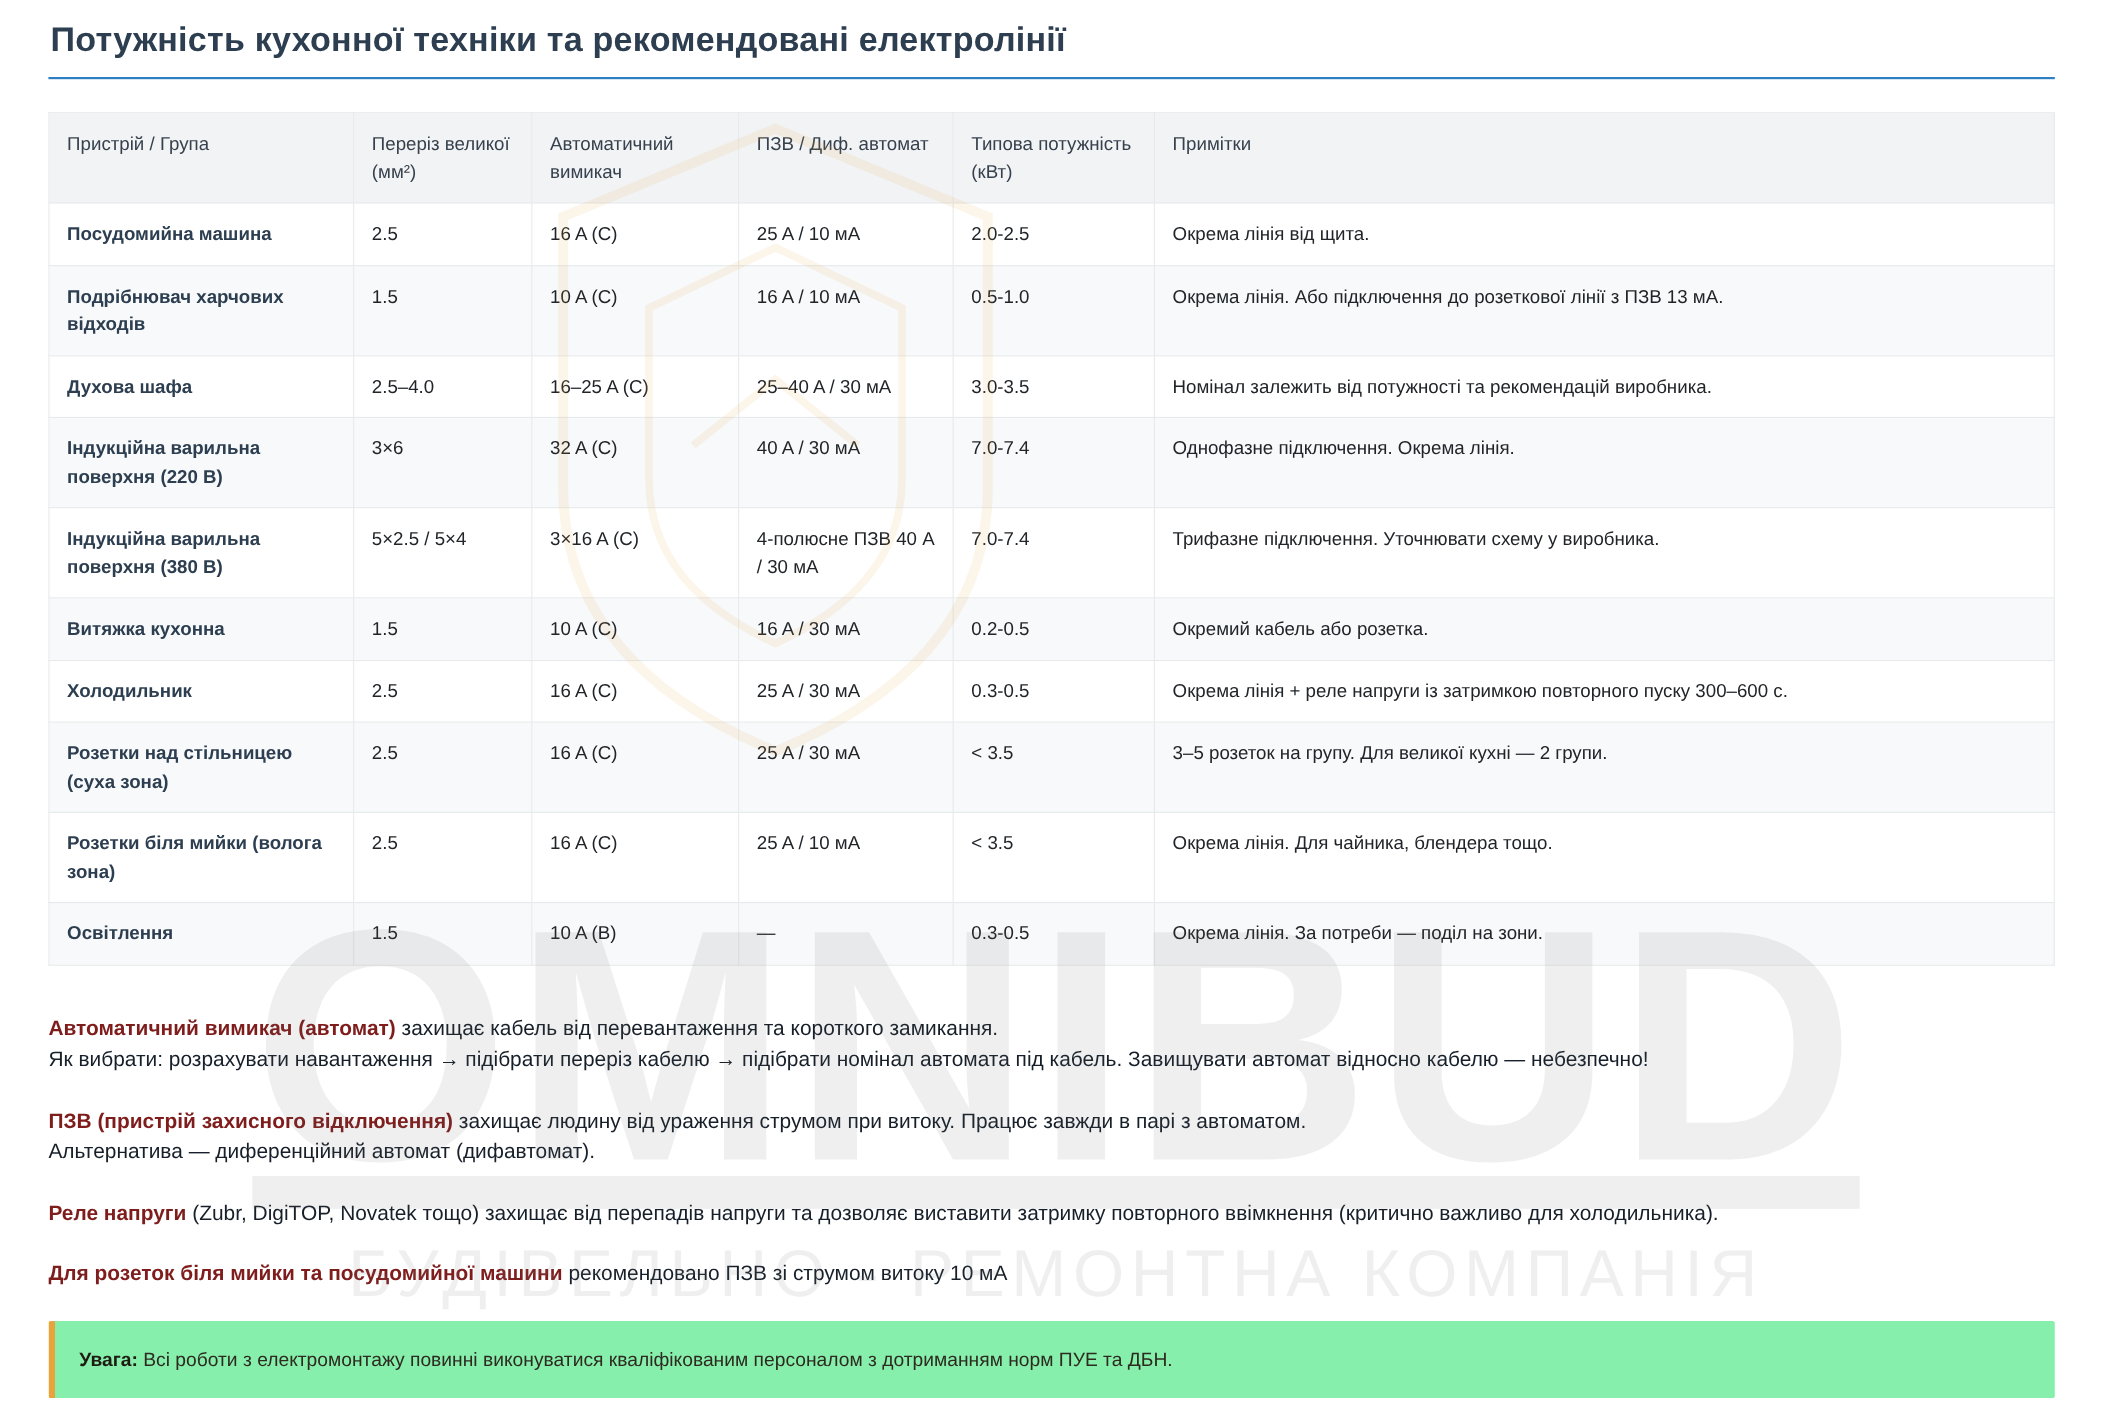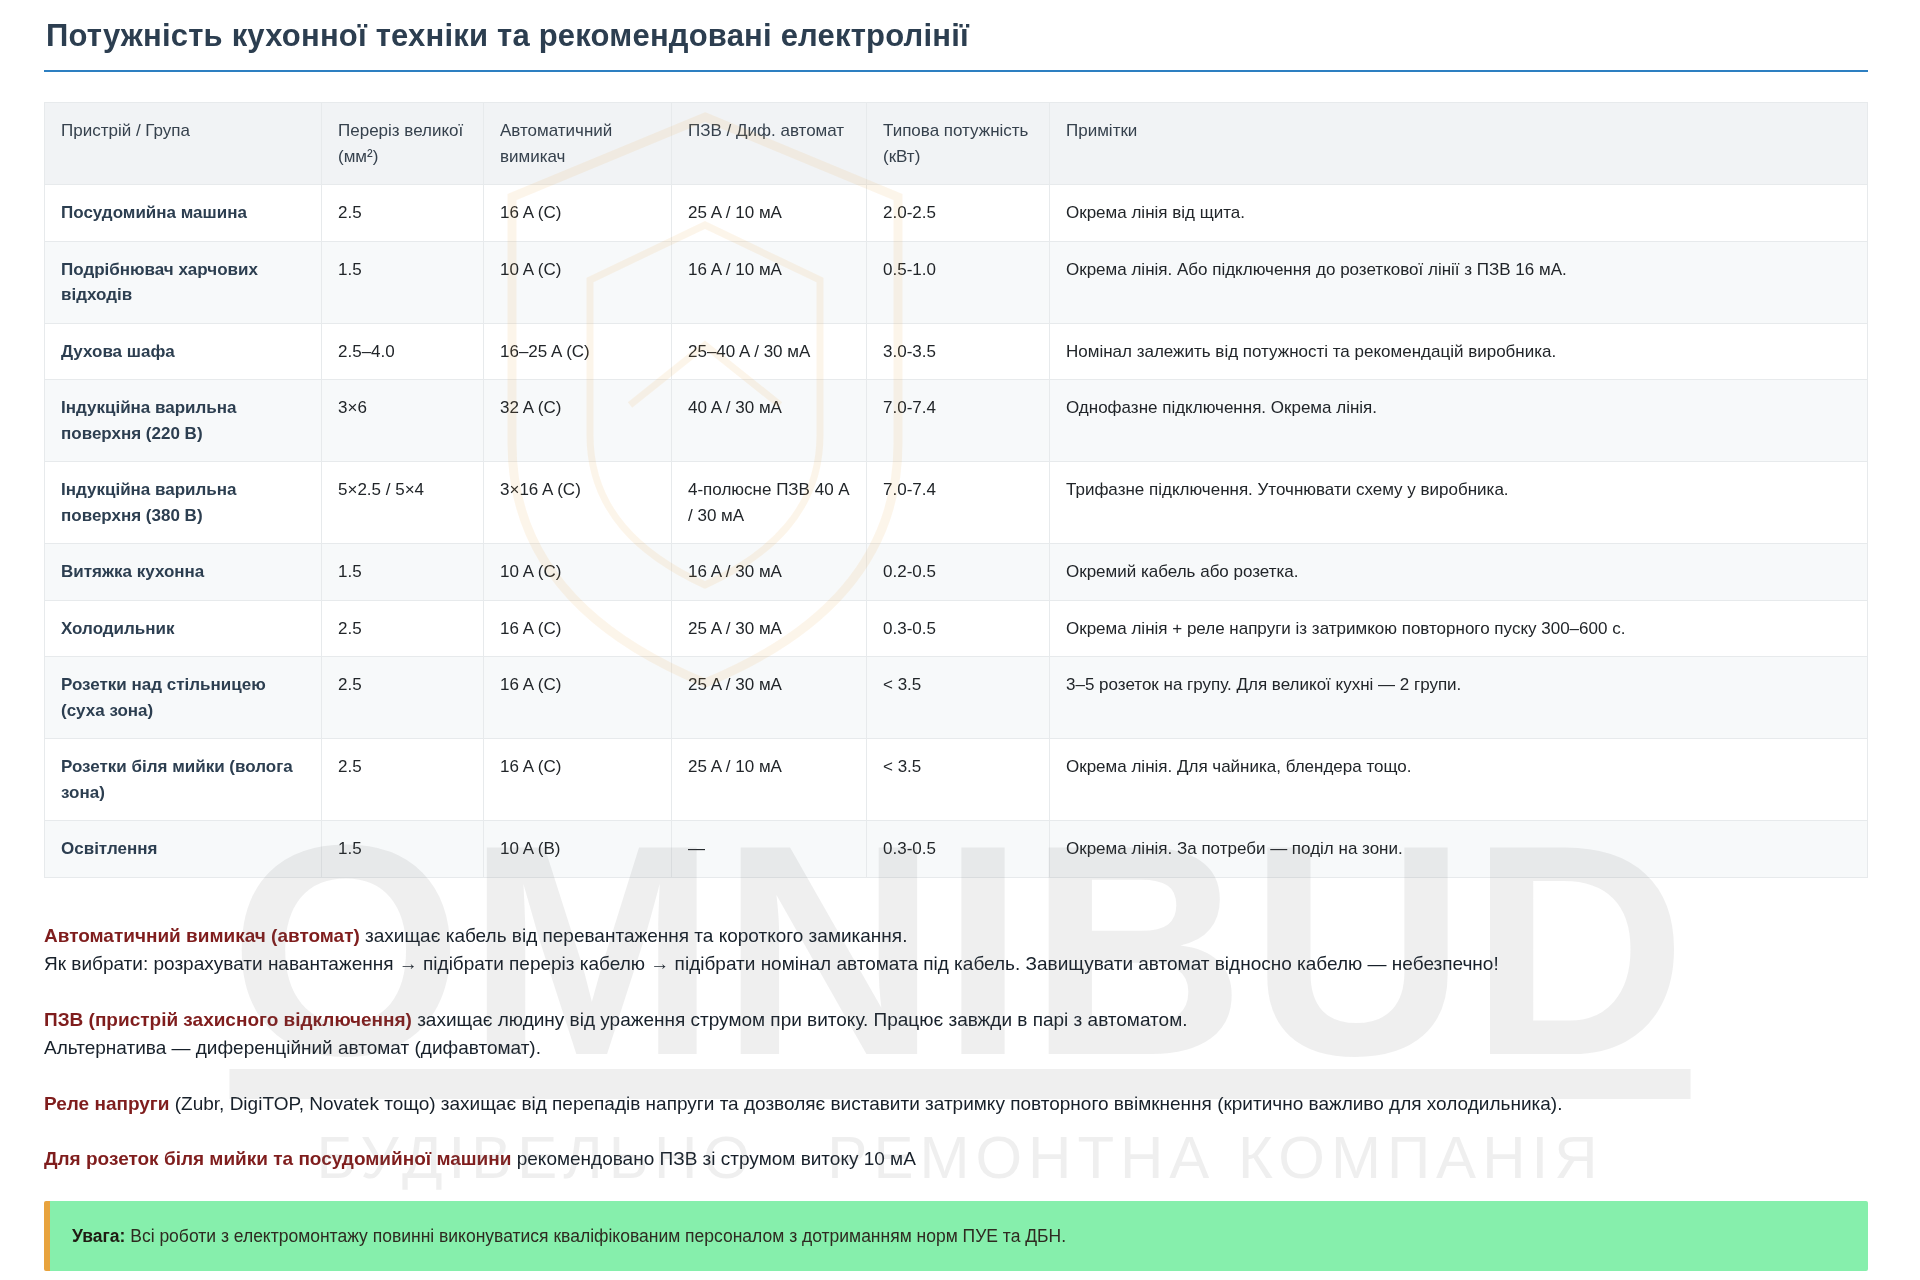--- a/index.html
+++ b/index.html
@@ -102,21 +102,21 @@
         <td>25 A / 10 мА</td>
         <td>2.0-2.5</td>
         <td>Окрема лінія від щита.</td>
       </tr>
           <tr>
         <td class="c-device">Подрібнювач харчових відходів</td>
         <td>1.5</td>
         <td>10 A (C)</td>
         <td>16 A / 10 мА</td>
         <td>0.5-1.0</td>
-        <td>Окрема лінія. Або підключення до розеткової лінії з ПЗВ 16 мА.</td>
+        <td>Окрема лінія. Або підключення до розеткової лінії з ПЗВ 13 мА.</td>
       </tr>
           <tr>
         <td class="c-device">Духова шафа</td>
         <td>2.5–4.0</td>
         <td>16–25 A (C)</td>
         <td>25–40 A / 30 мА</td>
         <td>3.0-3.5</td>
         <td>Номінал залежить від потужності та рекомендацій виробника.</td>
       </tr>
           <tr>

